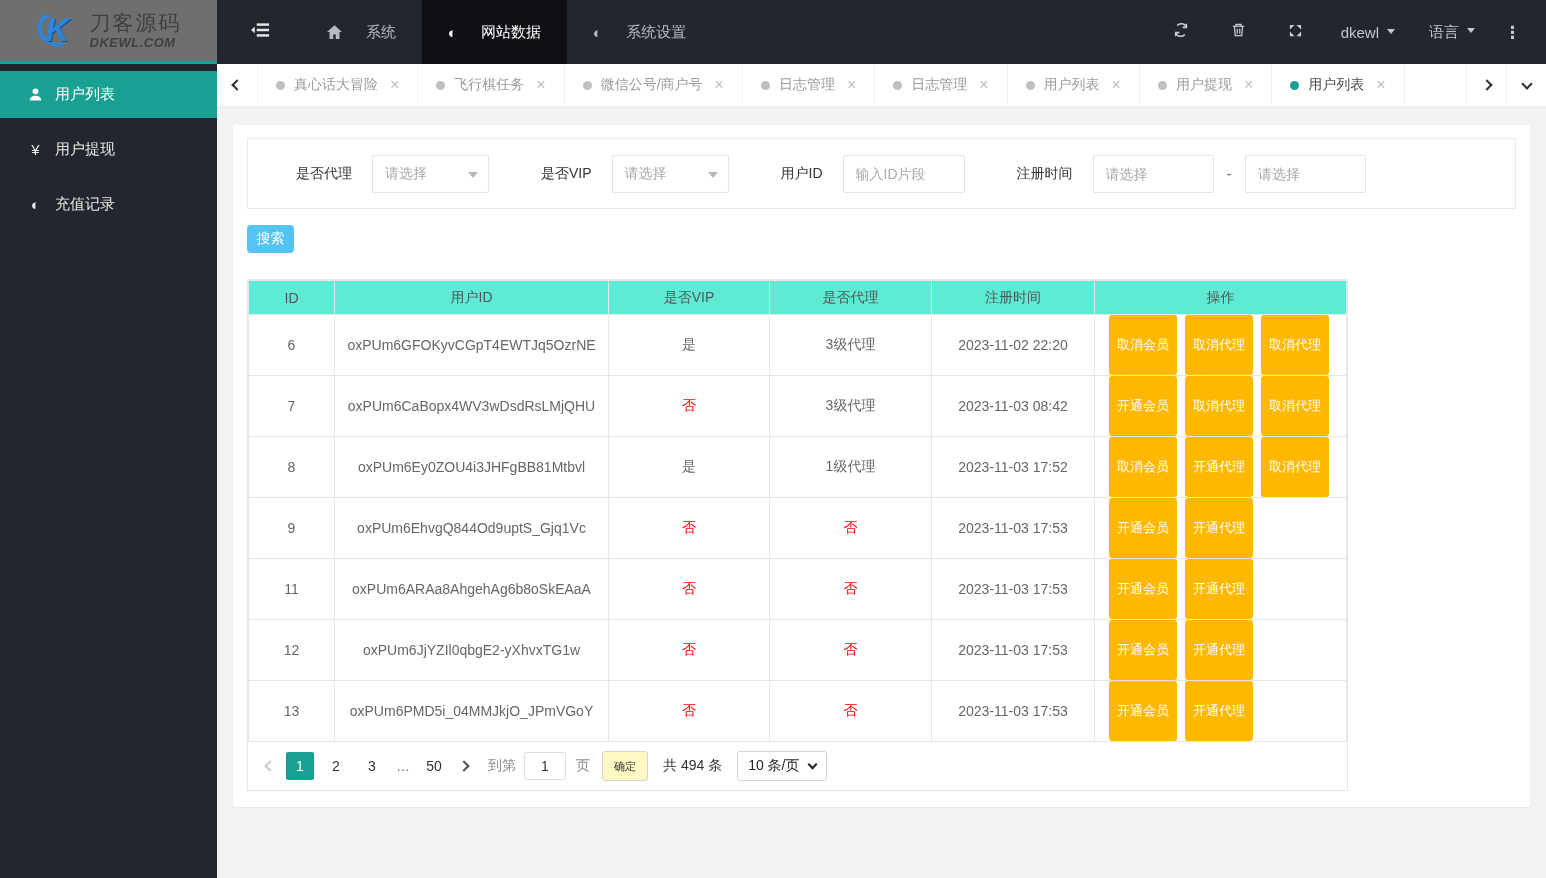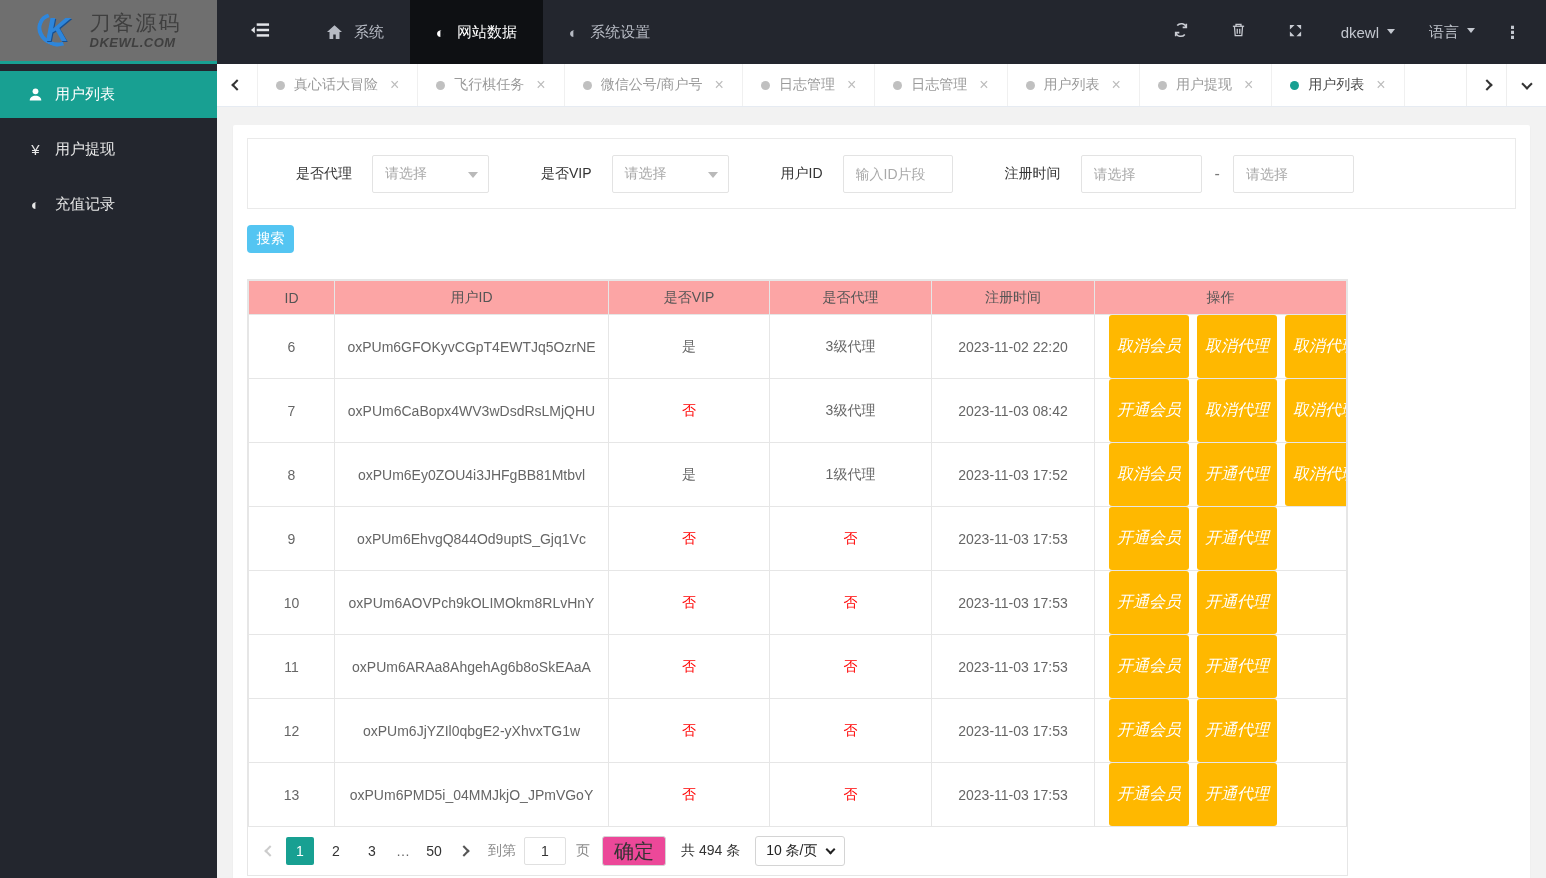--- a/index.html
+++ b/index.html
@@ -22,21 +22,21 @@
   .header{position:absolute;top:0;left:0;width:1546px;height:64px;display:flex;z-index:5;}
   .logo{width:217px;height:64px;background:var(--logo-bg);display:flex;align-items:center;justify-content:center;gap:8px;border-bottom:3px solid var(--accent);}
   .logo-mark{position:relative;width:46px;height:44px;}
   .logo-swoosh{position:absolute;left:1px;top:4px;width:38px;height:33px;border:4px solid #2E86DB;border-radius:50%;border-top-color:transparent;border-right-color:transparent;transform:rotate(24deg);}
   .logo-k{position:absolute;left:10px;top:2px;font-weight:800;font-style:italic;font-size:33px;color:#2E86DB;text-shadow:1px 1px 0 #174f90;}
   .logo-text{display:flex;flex-direction:column;line-height:1;}
   .logo-cn{font-size:21px;font-weight:400;color:#3F3F3F;letter-spacing:2px;}
   .logo-en{font-size:13px;font-weight:800;font-style:italic;color:#3F3F3F;margin-top:3px;letter-spacing:.5px;}
   .topnav{flex:1;background:var(--header-bg);display:flex;align-items:stretch;color:#B6BAC3;}
   .collapse-btn{width:58px;margin-left:14px;display:flex;align-items:center;justify-content:center;cursor:pointer;}
-  .nav-item{display:flex;align-items:center;gap:12px;padding:0 26px;font-size:15px;cursor:pointer;}
+  .nav-item{display:flex;align-items:center;gap:24px;padding:0 26px;font-size:15px;cursor:pointer;}
   .nav-item.active{background:var(--active-nav-bg);color:#FFFFFF;}
   .nav-icon{font-size:15px;display:flex;align-items:center;}
   .topnav-right{margin-left:auto;display:flex;align-items:center;padding-right:12px;}
   .icon-btn{padding:0 21px;display:flex;align-items:center;cursor:pointer;}
   .dropdown{display:flex;gap:8px;padding:0 17px;font-size:15px;color:#C3C7CF;cursor:pointer;}
   .caret{width:0;height:0;border:4.5px solid transparent;border-top:5.5px solid #C3C7CF;margin-top:5px;}
   .more-dots{font-size:17px;color:#C3C7CF;padding:0 12px;cursor:pointer;font-weight:bold;letter-spacing:1px;}
   
   .sidebar{position:absolute;top:64px;left:0;width:217px;bottom:0;background:var(--header-bg);padding-top:7px;}
   .side-item{height:47px;display:flex;align-items:center;gap:11px;padding-left:27px;color:#E8E8E8;font-size:15px;cursor:pointer;margin-bottom:8px;}
@@ -59,45 +59,45 @@
   .chv-right{transform:rotate(-135deg);}
   .chv-down{transform:rotate(-45deg);margin-top:-3px;}
   
   .main{position:absolute;top:107px;left:217px;right:0;bottom:0;background:#f2f2f2;padding:18px 16px;overflow:auto;}
   .card{background:#fff;border-radius:2px;box-shadow:0 1px 2px rgba(0,0,0,.05);padding:13px 14px 16px;min-height:585px;}
   .filter-box{border:1px solid #EAEAEA;height:71px;display:flex;align-items:center;padding-left:48px;}
   .fgroup{display:flex;align-items:center;margin-right:52px;}
   .flabel{font-size:14px;color:#333;margin-right:20px;white-space:nowrap;}
   .sel{position:relative;width:117px;height:38px;border:1px solid #E3E3E3;border-radius:2px;display:flex;align-items:center;padding:0 28px 0 12px;font-size:14px;color:#A9A9A9;cursor:pointer;background:#fff;}
   .sel-caret{position:absolute;right:10px;top:16px;width:0;height:0;border:5px solid transparent;border-top:6px solid #B9B9B9;}
-  .finput{width:110px;height:38px;border:1px solid #E3E3E3;border-radius:2px;padding:0 12px;font-size:14px;color:#333;outline:none;background:#fff;}
+  .finput{width:122px;height:38px;border:1px solid #E3E3E3;border-radius:2px;padding:0 12px;font-size:14px;color:#333;outline:none;background:#fff;}
   .finput::placeholder{color:#A9A9A9;}
   .date-input{width:121px;}
   .range-sep{color:#7A7A7A;margin:0 13px;}
   .search-btn{margin-top:16px;width:47px;height:28px;background:var(--search-blue);color:#fff;font-size:14px;border:none;border-radius:4px;cursor:pointer;display:flex;align-items:center;justify-content:center;}
   
   .table-wrap{margin-top:26px;width:1101px;border:1px solid #E6E6E6;}
   table{width:100%;border-collapse:collapse;font-size:14px;color:#666;table-layout:fixed;}
-  th{background:#fca5a5;font-weight:400;color:#555;height:34px;border:1px solid #E6E6E6;text-align:center;}
+  th{background:#5eead4;font-weight:400;color:#555;height:34px;border:1px solid #E6E6E6;text-align:center;}
   td{height:34px;border:1px solid #E6E6E6;text-align:center;overflow:hidden;white-space:nowrap;padding:0 2px;}
   td.red{color:var(--danger);}
-  .abtn{display:inline-block;background:var(--orange);color:#fff;font-size:16px;padding:21px 8px;border-radius:3px;margin:0 4px;cursor:pointer;border:none;font-family:inherit;font-style:italic;}
+  .abtn{display:inline-block;background:var(--orange);color:#fff;font-size:13px;padding:21px 8px;border-radius:3px;margin:0 4px;cursor:pointer;border:none;font-family:inherit;}
   
   .pagination{display:flex;align-items:center;padding:9px 6px 9px 10px;font-size:14px;color:#333;}
   .pg-nav{min-width:24px;height:28px;display:flex;align-items:center;justify-content:center;cursor:pointer;}
   .pg-prev{color:#CCC;}
   .pg-next{color:#555;}
   .page-buttons{display:flex;align-items:center;}
   .pg-btn{min-width:28px;height:28px;display:flex;align-items:center;justify-content:center;margin:0 4px;border-radius:2px;cursor:pointer;padding:0 4px;}
   .pg-btn.active{background:var(--accent);color:#fff;cursor:default;}
   .pg-ellipsis{margin:0 6px;color:#666;}
   .goto-label{color:#8A8A8A;margin:0 8px 0 12px;}
   .goto-input{width:42px;height:28px;border:1px solid #E0E0E0;border-radius:2px;text-align:center;font-size:14px;color:#333;outline:none;background:#fff;}
   .page-unit{color:#8A8A8A;margin:0 12px 0 10px;}
-  .confirm-btn{height:30px;padding:0 11px;background:#ec4899;border:1px solid #D4D4D4;border-radius:3px;font-size:20px;color:#333;cursor:pointer;font-family:inherit;}
+  .confirm-btn{height:30px;padding:0 11px;background:#fef9c3;border:1px solid #D4D4D4;border-radius:3px;font-size:11px;color:#333;cursor:pointer;font-family:inherit;}
   .total{margin:0 15px;color:#333;}
   .psize{display:flex;align-items:center;gap:9px;height:30px;border:1px solid #D4D4D4;border-radius:3px;padding:0 10px;cursor:pointer;color:#222;}
   .psize .chv{width:7px;height:7px;color:#222;}
 </style>
 </head>
 <body>
 
 <div class="header">
   <div class="logo">
     <div class="logo-mark">
@@ -334,28 +334,20 @@
             </tr>
             <tr>
               <td>9</td>
               <td>oxPUm6EhvgQ844Od9uptS_Gjq1Vc</td>
               <td class="red">否</td>
               <td class="red">否</td>
               <td>2023-11-03 17:53</td>
               <td style="text-align: left; padding-left: 10px;"><button class="abtn">开通会员</button><button class="abtn">开通代理</button></td>
             </tr>
             <tr>
-              <td>10</td>
-              <td>oxPUm6AOVPch9kOLIMOkm8RLvHnY</td>
-              <td class="red">否</td>
-              <td class="red">否</td>
-              <td>2023-11-03 17:53</td>
-              <td style="text-align: left; padding-left: 10px;"><button class="abtn">开通会员</button><button class="abtn">开通代理</button></td>
-            </tr>
-            <tr>
               <td>11</td>
               <td>oxPUm6ARAa8AhgehAg6b8oSkEAaA</td>
               <td class="red">否</td>
               <td class="red">否</td>
               <td>2023-11-03 17:53</td>
               <td style="text-align: left; padding-left: 10px;"><button class="abtn">开通会员</button><button class="abtn">开通代理</button></td>
             </tr>
             <tr>
               <td>12</td>
               <td>oxPUm6JjYZIl0qbgE2-yXhvxTG1w</td>

